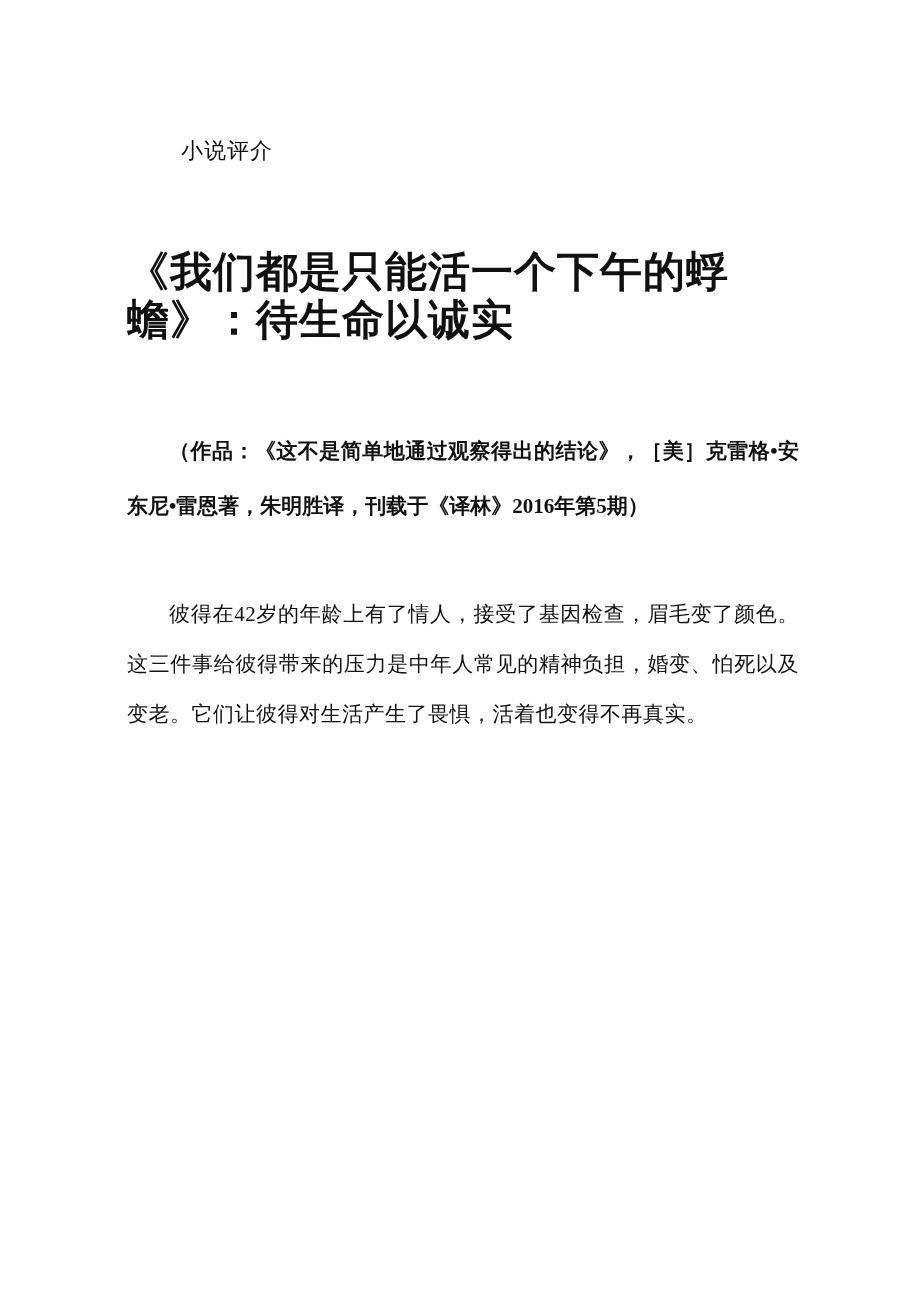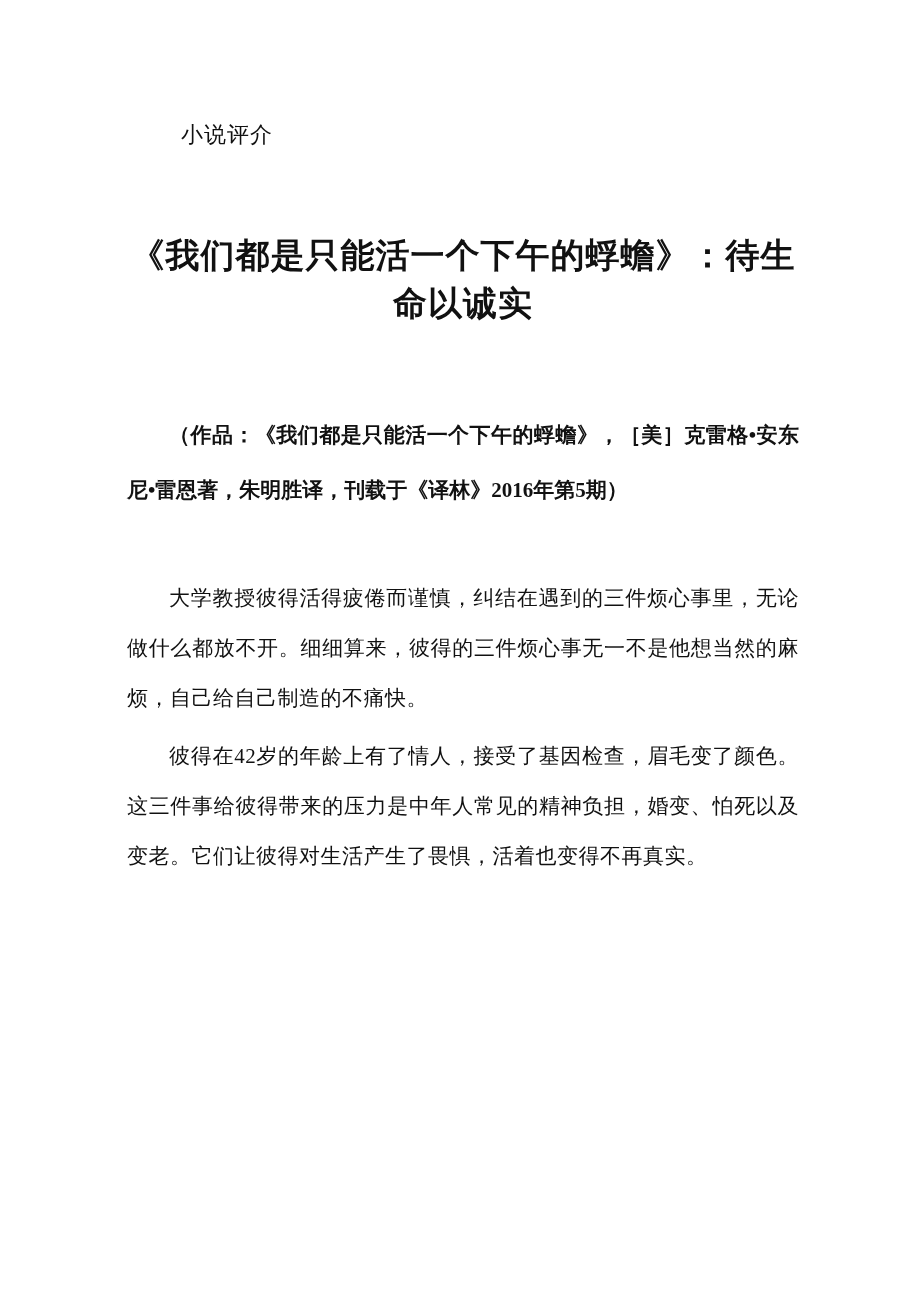--- a/index.html
+++ b/index.html
@@ -4,39 +4,38 @@
 <style>
   html, body {
     margin: 0;
     padding: 0;
     background: #ffffff;
   }
   .page {
     position: relative;
     width: 920px;
     height: 1143px;
-    margin: 0 auto;
+    margin: 16px auto;
     background: #ffffff;
     box-sizing: border-box;
     padding: 120px 121px 0 127px;
     overflow: hidden;
     color: #111111;
     font-family: "Liberation Serif", "DejaVu Serif", serif;
   }
   .kicker {
     font-size: 22px;
     line-height: 30px;
     padding-left: 54px;
     letter-spacing: 1px;
   }
   .doc-title {
     margin-top: 82px;
-    font-size: 34px;
+    font-size: 42px;
     line-height: 48px;
-    text-align: center;
     letter-spacing: 1px;
   }
   .byline {
     margin-top: 70px;
     font-size: 22px;
     line-height: 30px;
     padding-left: 50px;
   }
   .source-note {
     margin-top: 80px;
@@ -60,19 +59,18 @@
 </style>
 </head>
 <body>
 
 <div class="page">
   <div class="kicker">小说评介</div>
 
   <h1 class="doc-title">《我们都是只能活一个下午的蜉蟾》：待生命以诚实</h1>
 
 
-  <div class="source-note">（作品：《我们都是只能活一个下午的蜉蟾》，［美］克雷格•安东尼•雷恩著，朱明胜译，刊载于《译林》2016年第5期）</div>
+  <div class="source-note">（作品：《这不是简单地通过观察得出的结论》，［美］克雷格•安东尼•雷恩著，朱明胜译，刊载于《译林》2016年第5期）</div>
 
   <div class="body-text">
-    <p>大学教授彼得活得疲倦而谨慎，纠结在遇到的三件烦心事里，无论做什么都放不开。细细算来，彼得的三件烦心事无一不是他想当然的麻烦，自己给自己制造的不痛快。</p>
     <p>彼得在42岁的年龄上有了情人，接受了基因检查，眉毛变了颜色。这三件事给彼得带来的压力是中年人常见的精神负担，婚变、怕死以及变老。它们让彼得对生活产生了畏惧，活着也变得不再真实。</p>
   </div>
 </div>
 
 </body></html>

